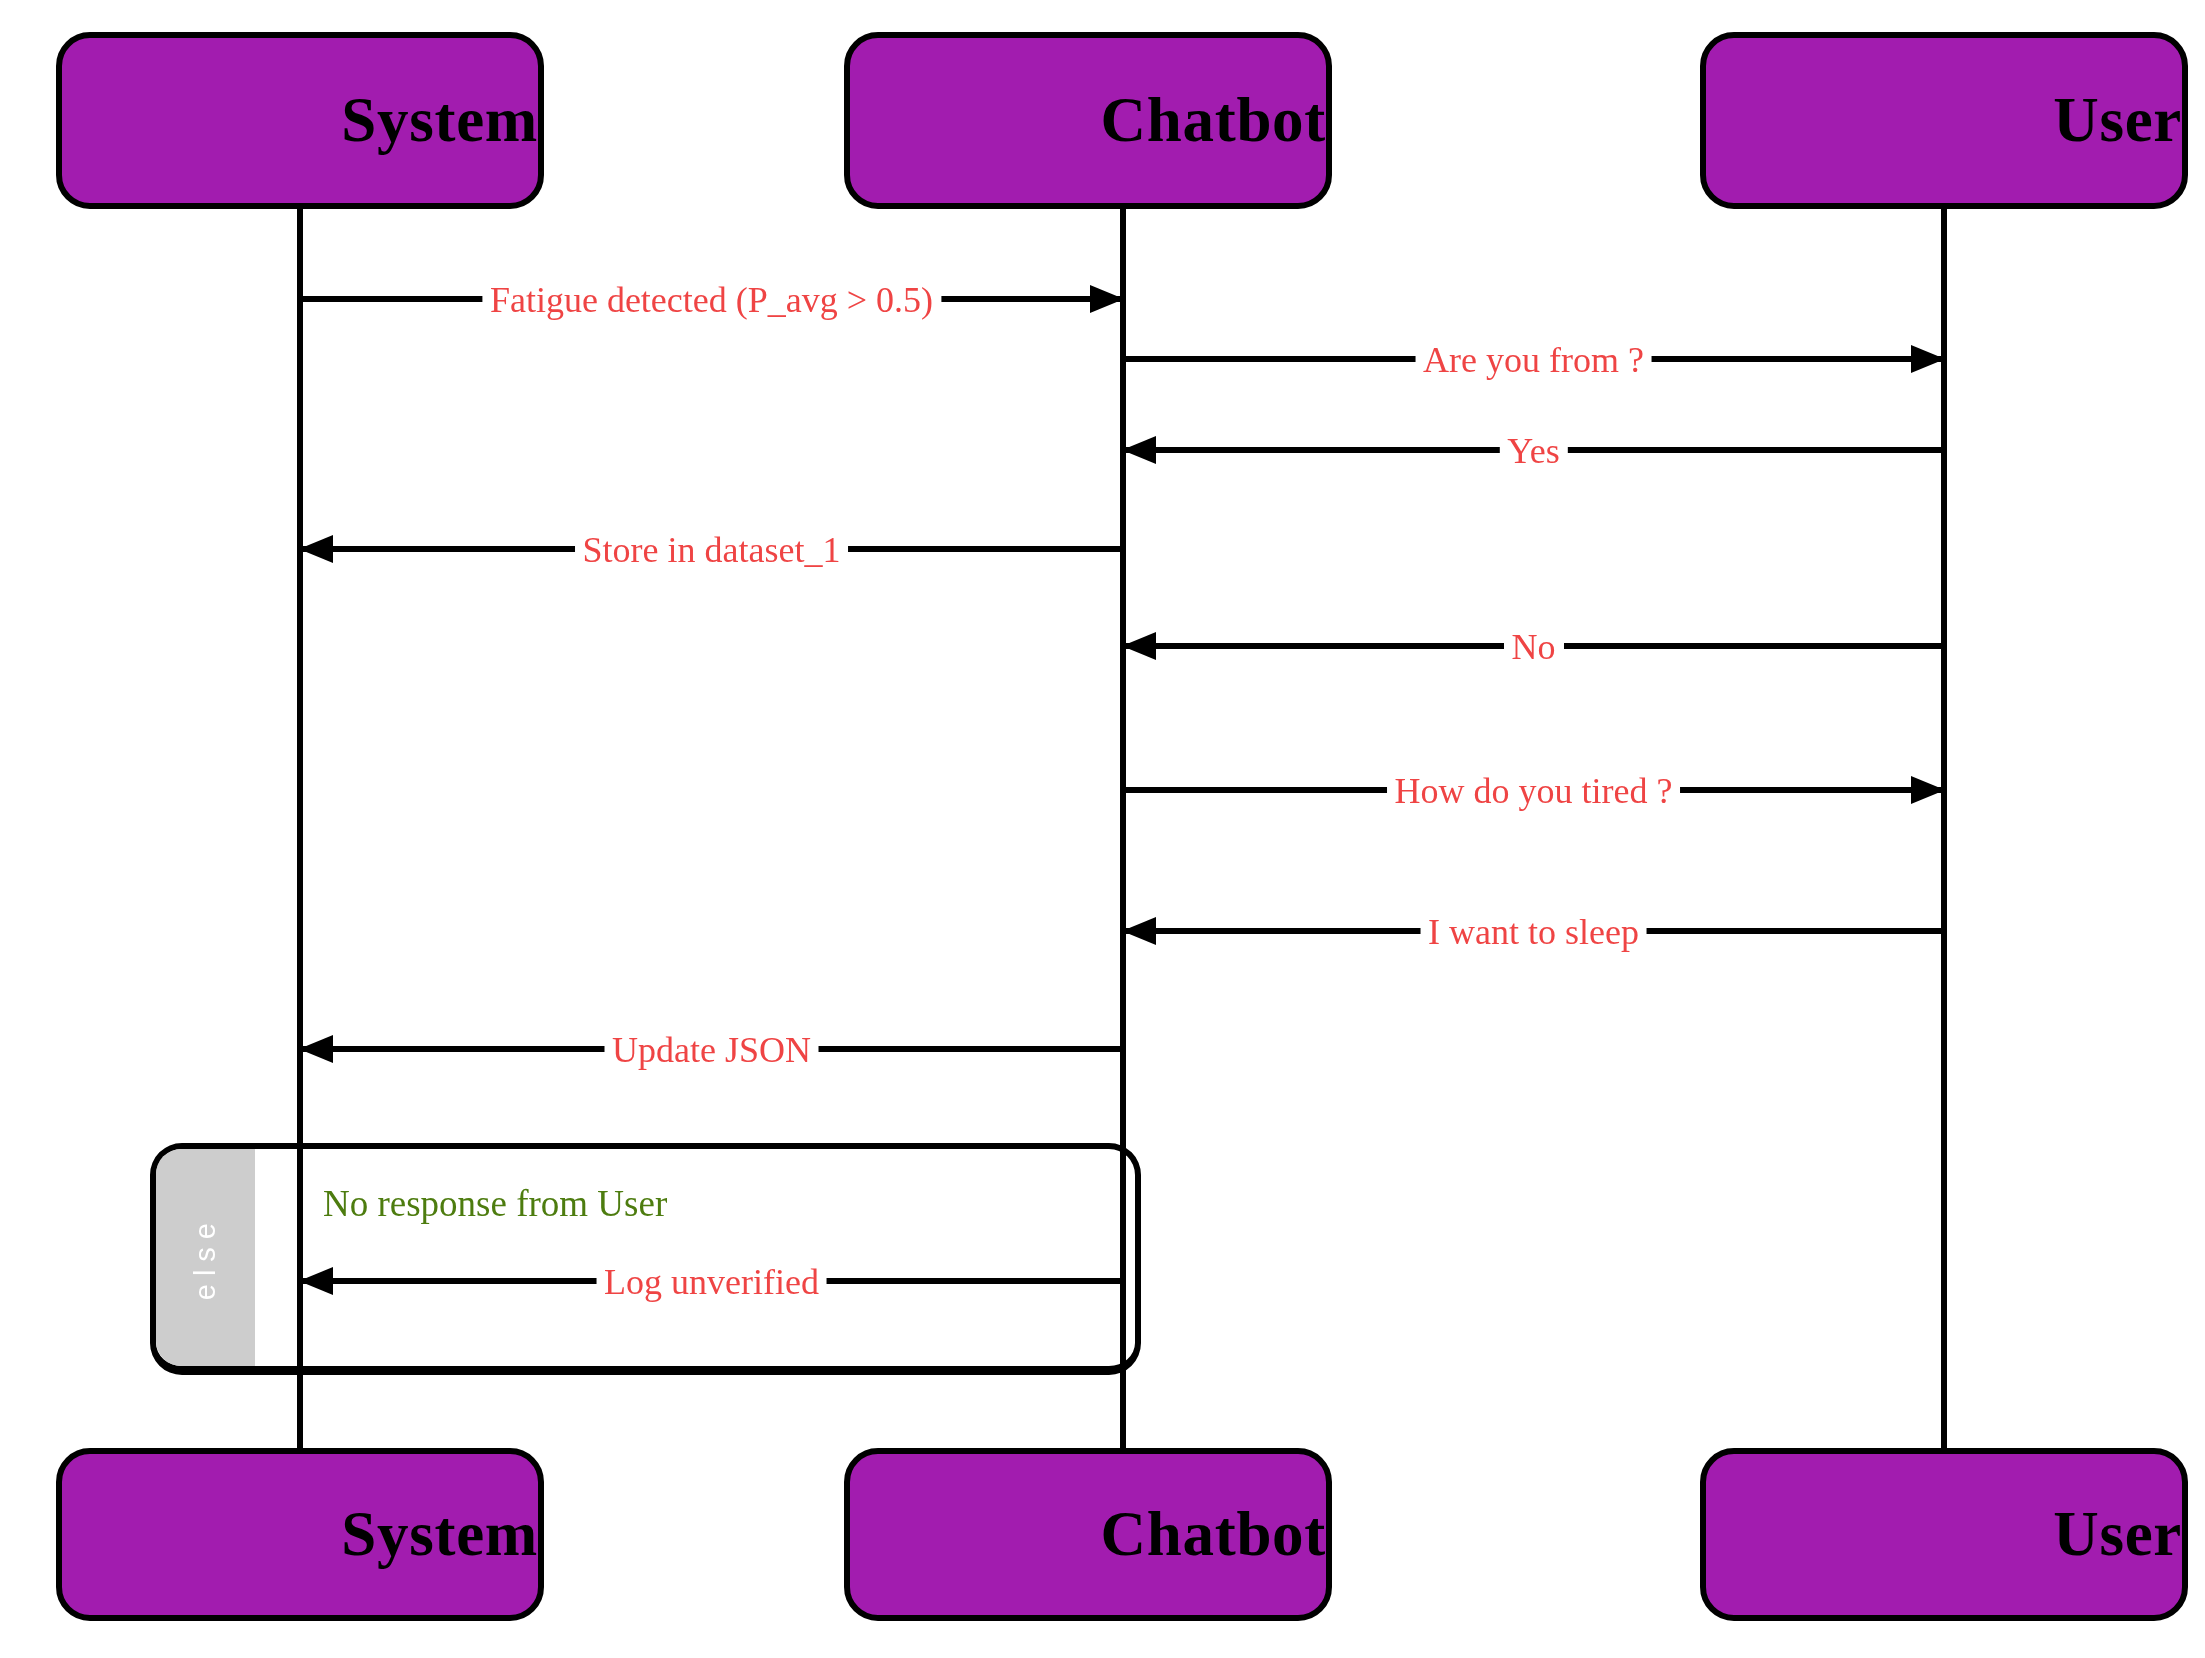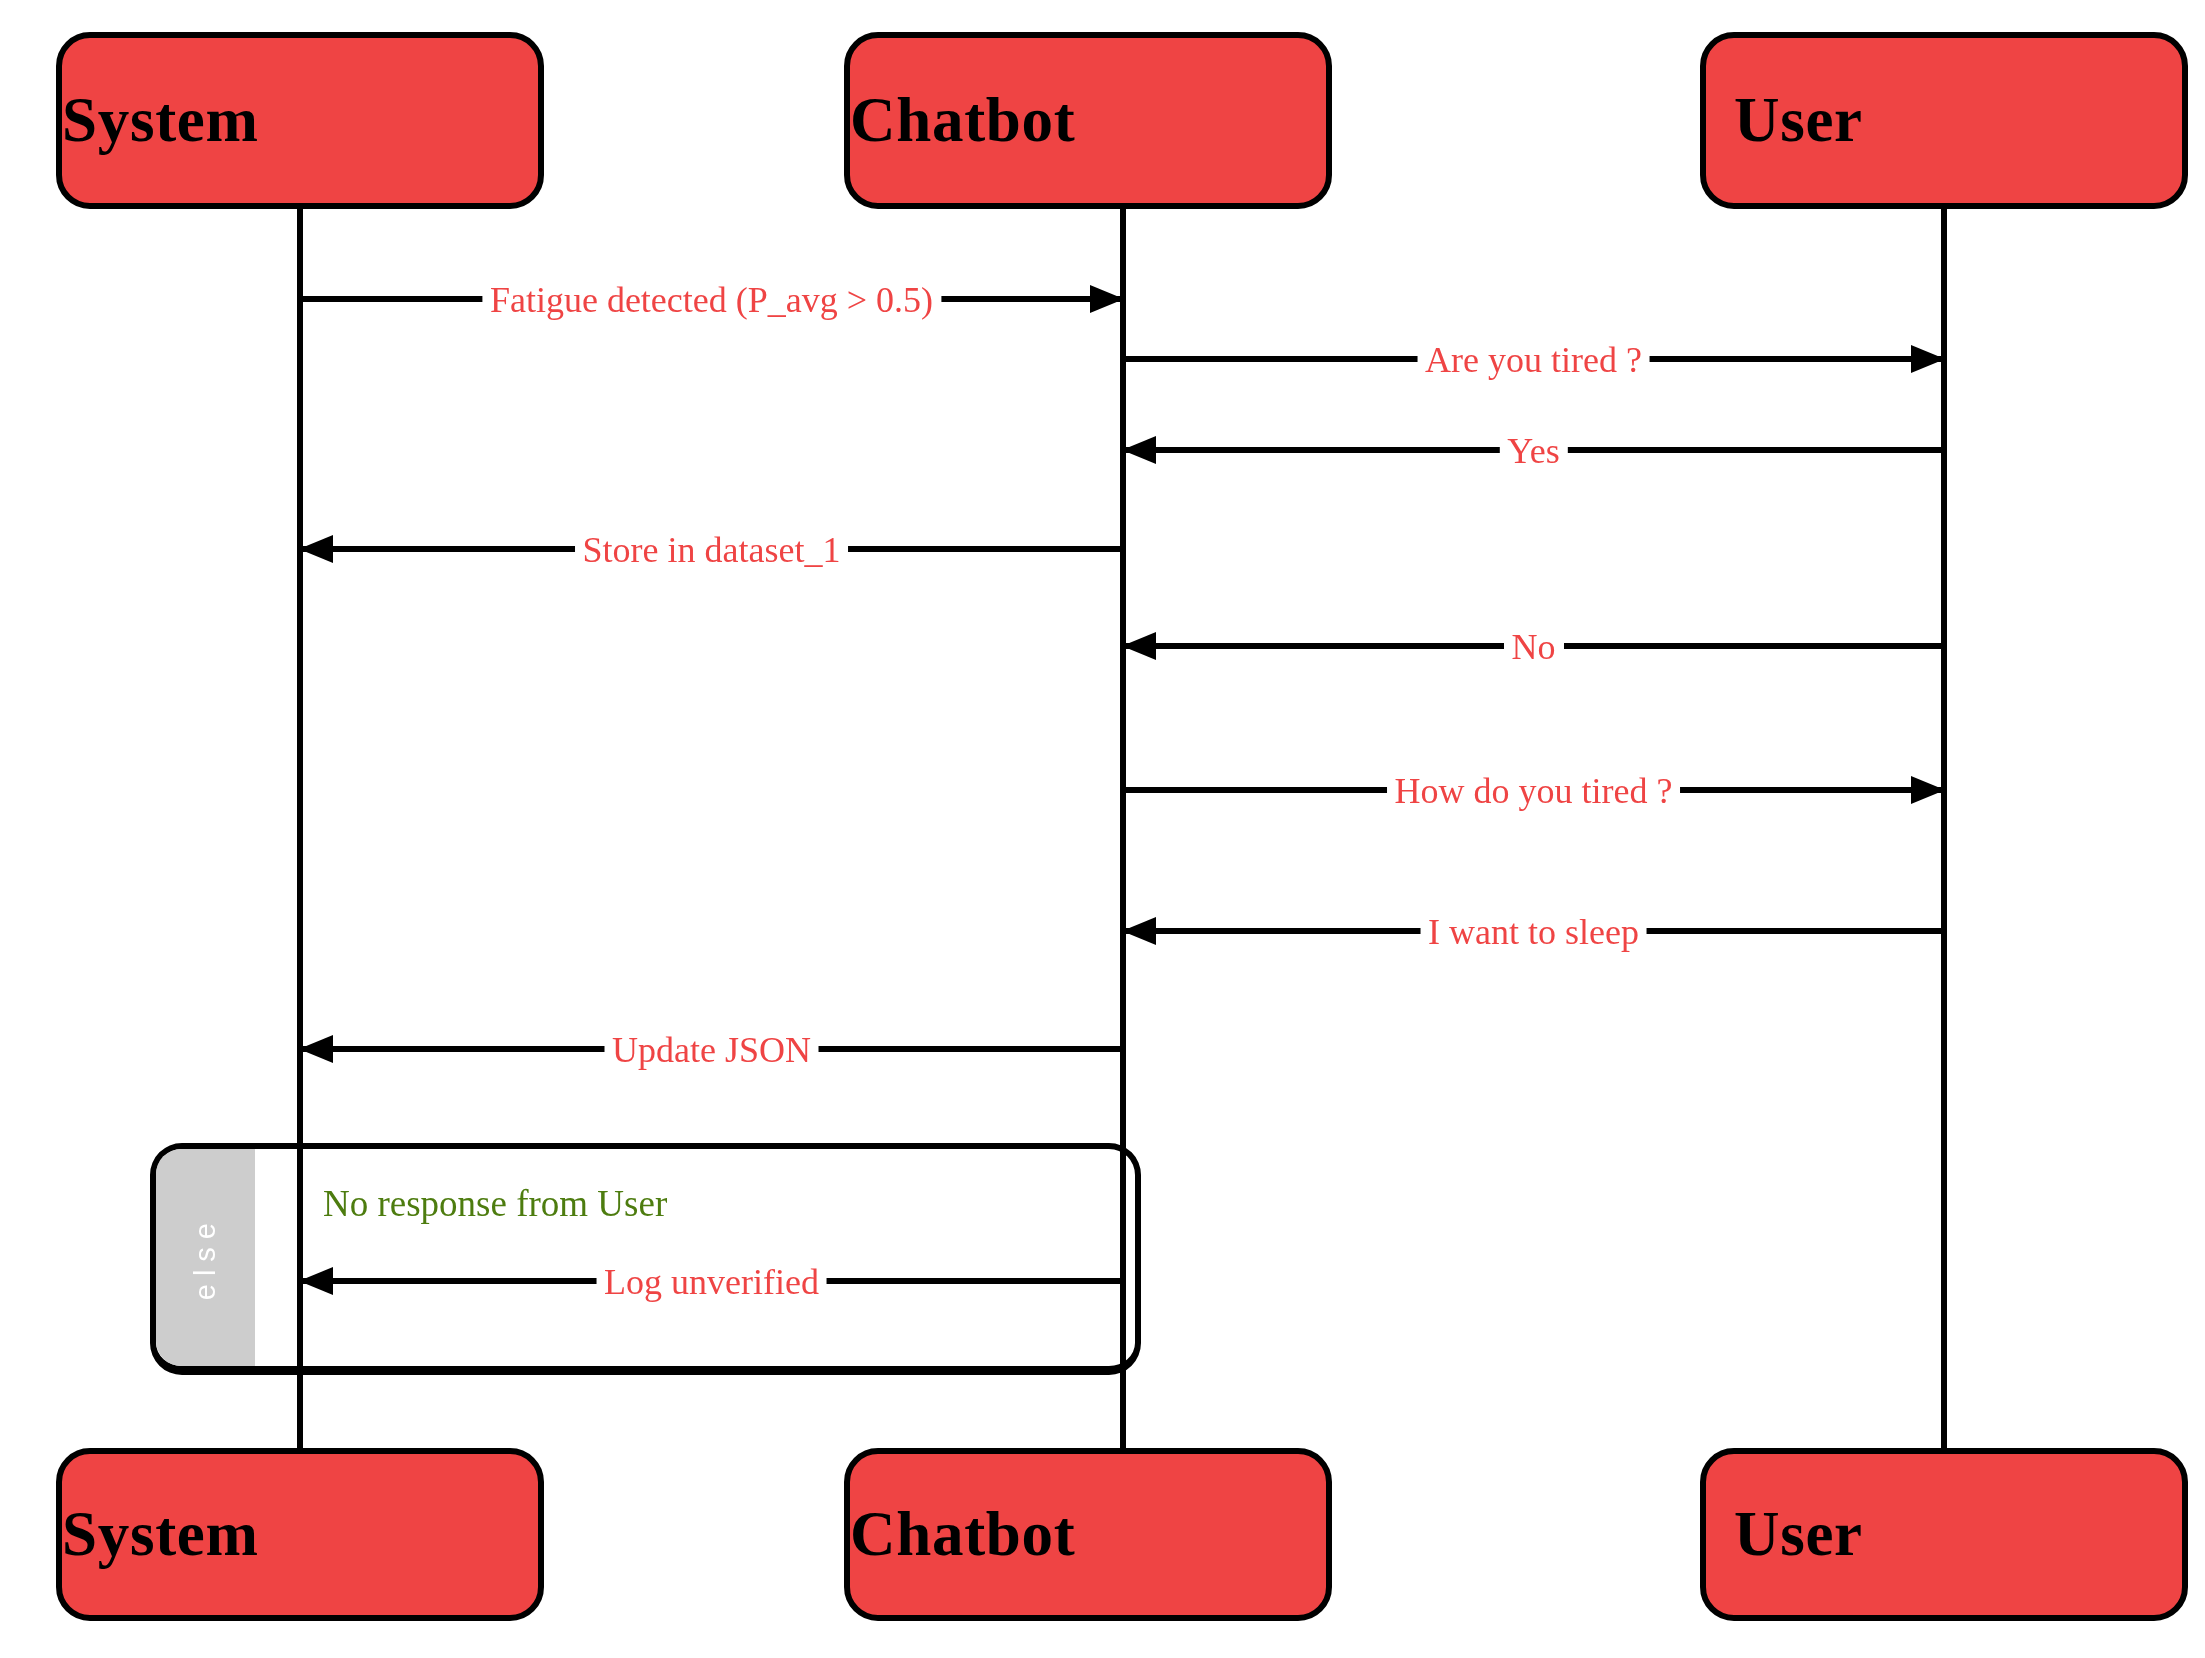--- a/index.html
+++ b/index.html
@@ -17,24 +17,24 @@
   }
 
   
   .actor-box {
     position: absolute;
     width: 488px;
     height: 177px;
     box-sizing: border-box;
     border: 6px solid #000;
     border-radius: 34px;
-    background: #ef4444;
+    background: #a21caf;
     display: flex;
     align-items: center;
-    justify-content: flex-start;
+    justify-content: flex-end;
     z-index: 4;
   }
   .actor-box .actor-label {
     font-size: 63px;
     font-weight: bold;
     color: #000;
     letter-spacing: 0.7px;
   }
   .box-top    { top: 32px; }
   .box-bottom { top: 1448px; height: 173px; }
@@ -163,21 +163,21 @@
 
   <div class="msg" style="left:300px; top:299px; width:823px;">
     <div class="msg-line"></div>
     <div class="arrowhead dir-right"></div>
     <span class="msg-label">Fatigue detected (P_avg &gt; 0.5)</span>
   </div>
 
   <div class="msg" style="left:1123px; top:359px; width:821px;">
     <div class="msg-line"></div>
     <div class="arrowhead dir-right"></div>
-    <span class="msg-label">Are you tired ?</span>
+    <span class="msg-label">Are you from ?</span>
   </div>
 
   <div class="msg" style="left:1123px; top:450px; width:821px;">
     <div class="msg-line"></div>
     <div class="arrowhead dir-left"></div>
     <span class="msg-label">Yes</span>
   </div>
 
   <div class="msg" style="left:300px; top:549px; width:823px;">
     <div class="msg-line"></div>

